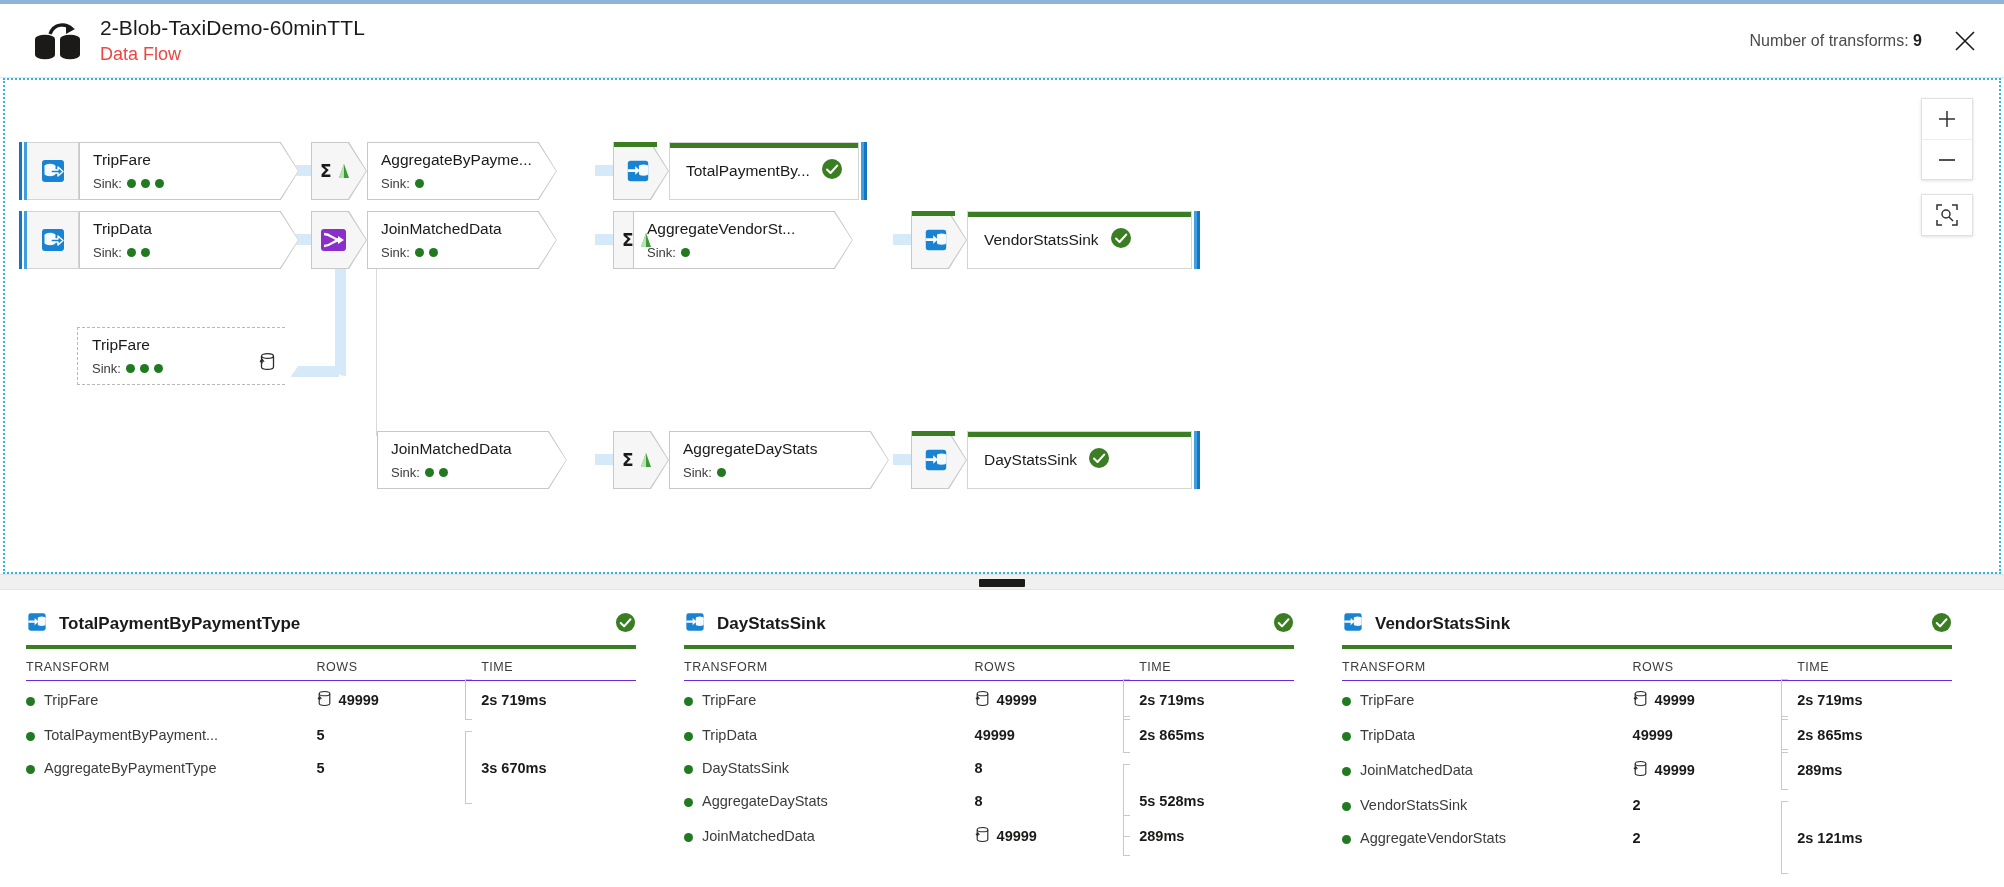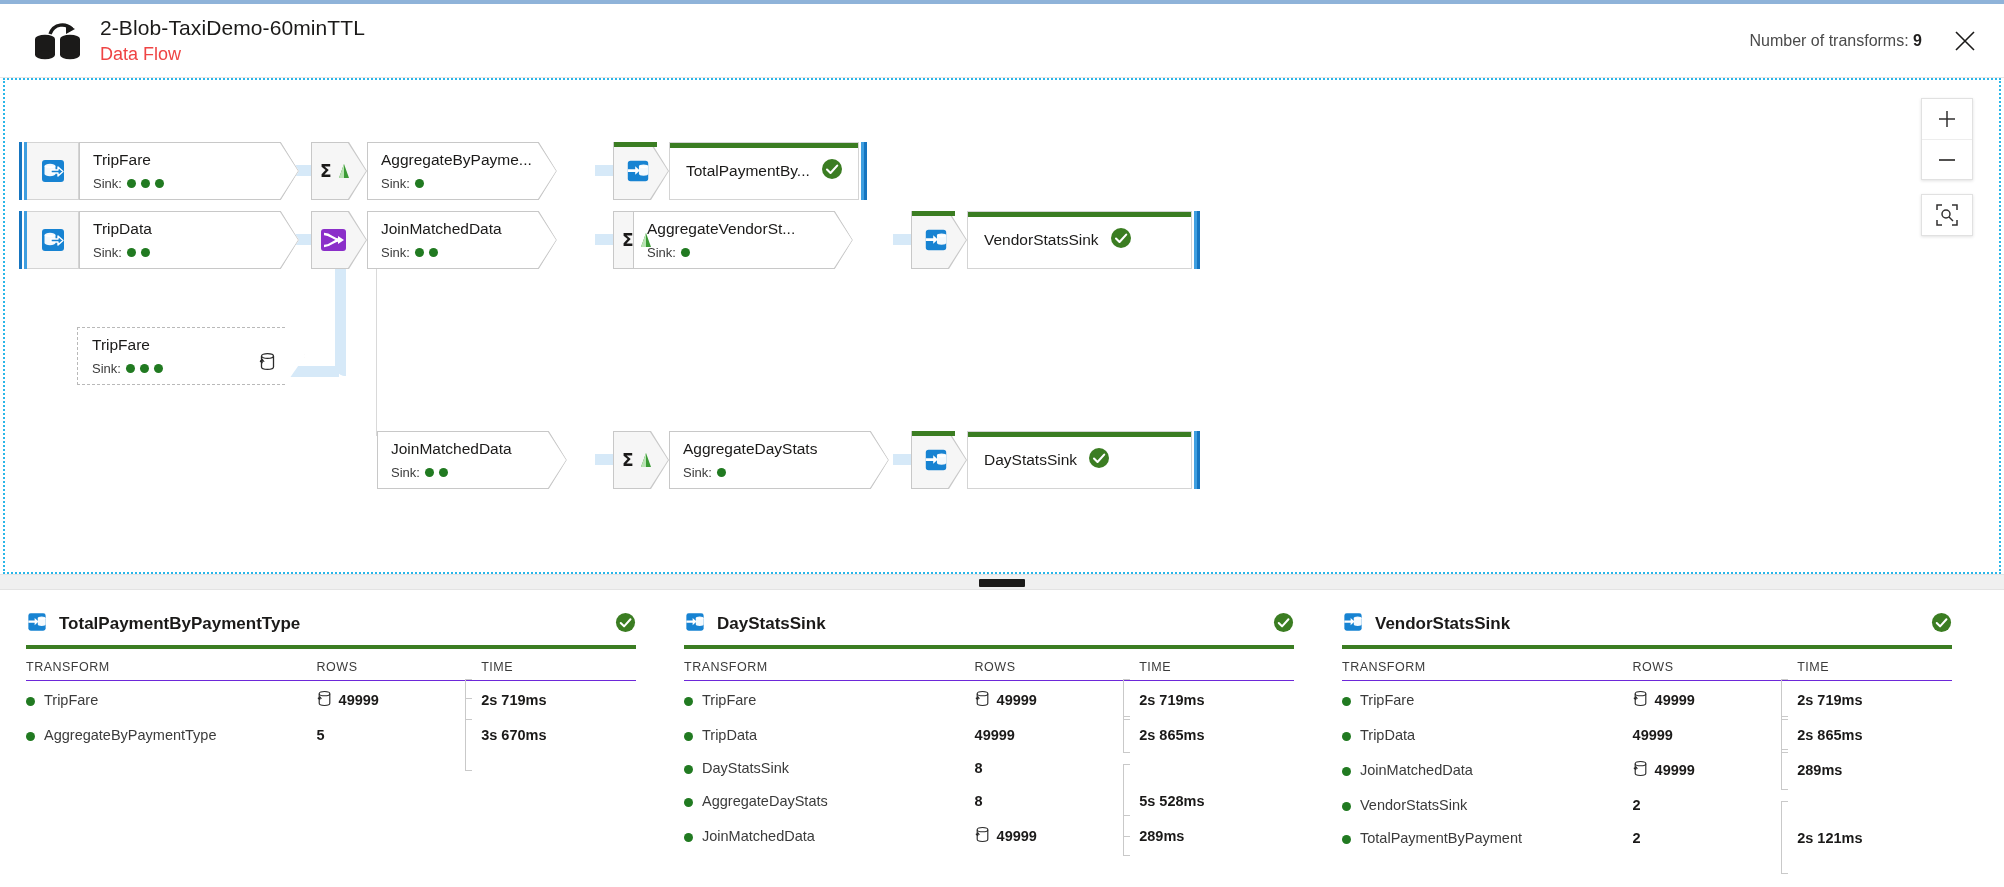--- a/index.html
+++ b/index.html
@@ -592,20 +592,25 @@
                   <span><svg width="15" height="17" viewBox="0 0 17 19">
                       <ellipse cx="8.5" cy="4" rx="6" ry="2.4" fill="none" stroke="#2b2b2b" stroke-width="1.3"></ellipse>
                       <path d="M2.5 4 v11 a6 2.4 0 0 0 12 0 V4" fill="none" stroke="#2b2b2b" stroke-width="1.3"></path>
                       <path d="M1 9 l3.4 0 l-1.6 -2 M1 9 l2.6 2" stroke="#2b2b2b" stroke-width="1.3" fill="none"></path>
                     </svg></span>
                   <span>49999</span>
                 </span></td>
             <td class="c-time bracket">2s 719ms</td>
           </tr>
           <tr>
+            <td class="c-transform"><span class="tdot"></span><span>TotalPaymentByPayment...</span></td>
+            <td class="c-rows">5</td>
+            <td class="c-time"></td>
+          </tr>
+          <tr>
             <td class="c-transform"><span class="tdot"></span><span>AggregateByPaymentType</span></td>
             <td class="c-rows">5</td>
             <td class="c-time bracket-long">3s 670ms</td>
           </tr>
         </tbody>
       </table>
     </div>
 
     <div class="card">
       <div class="card-head">
@@ -734,21 +739,21 @@
                   <span>49999</span>
                 </span></td>
             <td class="c-time bracket">289ms</td>
           </tr>
           <tr>
             <td class="c-transform"><span class="tdot"></span><span>VendorStatsSink</span></td>
             <td class="c-rows">2</td>
             <td class="c-time"></td>
           </tr>
           <tr>
-            <td class="c-transform"><span class="tdot"></span><span>TotalPaymentByPayment</span></td>
+            <td class="c-transform"><span class="tdot"></span><span>AggregateVendorStats</span></td>
             <td class="c-rows">2</td>
             <td class="c-time bracket-long">2s 121ms</td>
           </tr>
         </tbody>
       </table>
     </div>
 
   </div>
 </div>
 

